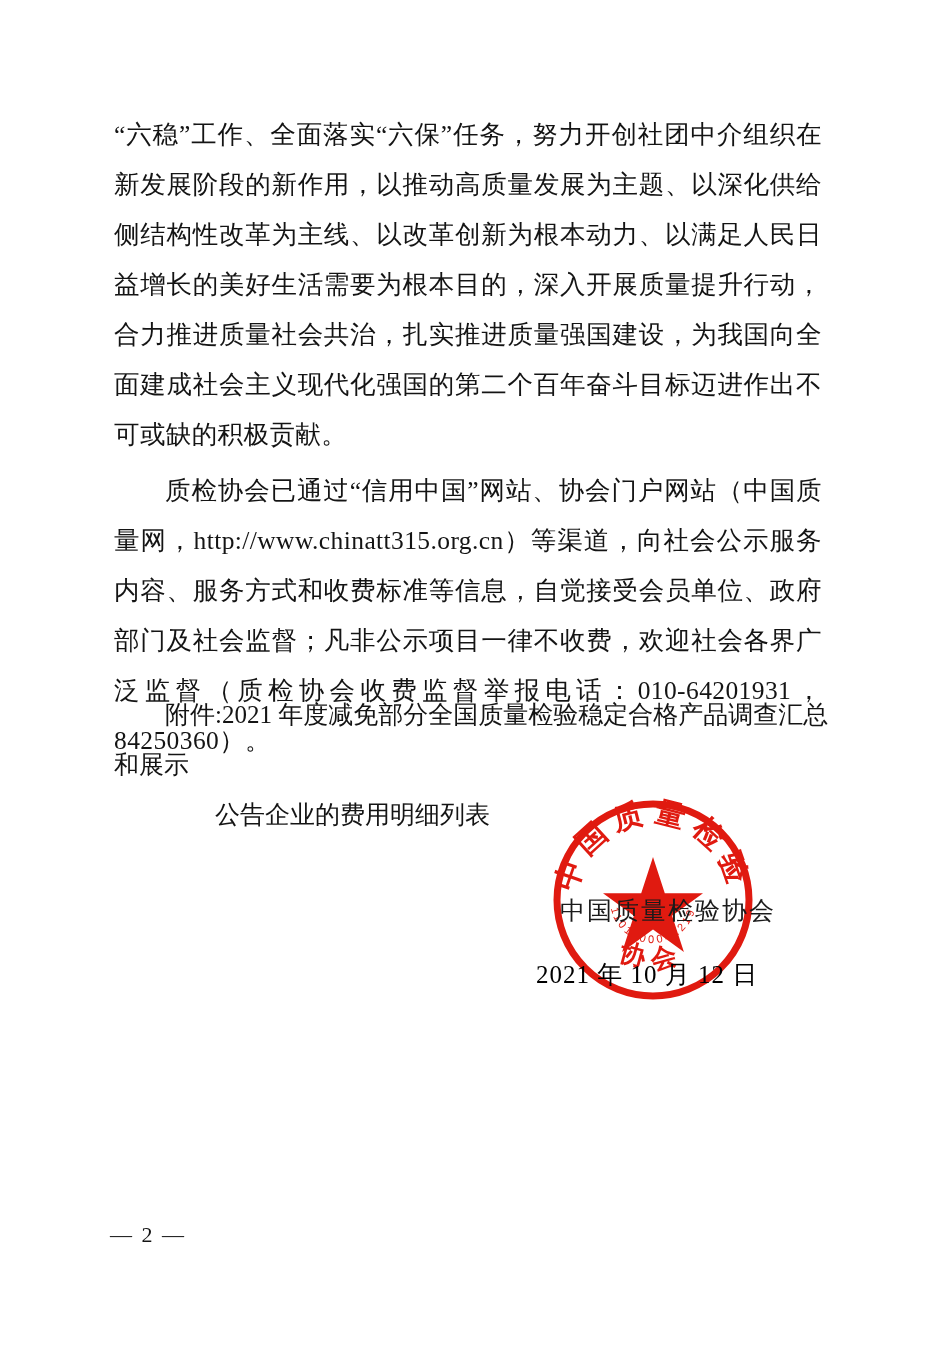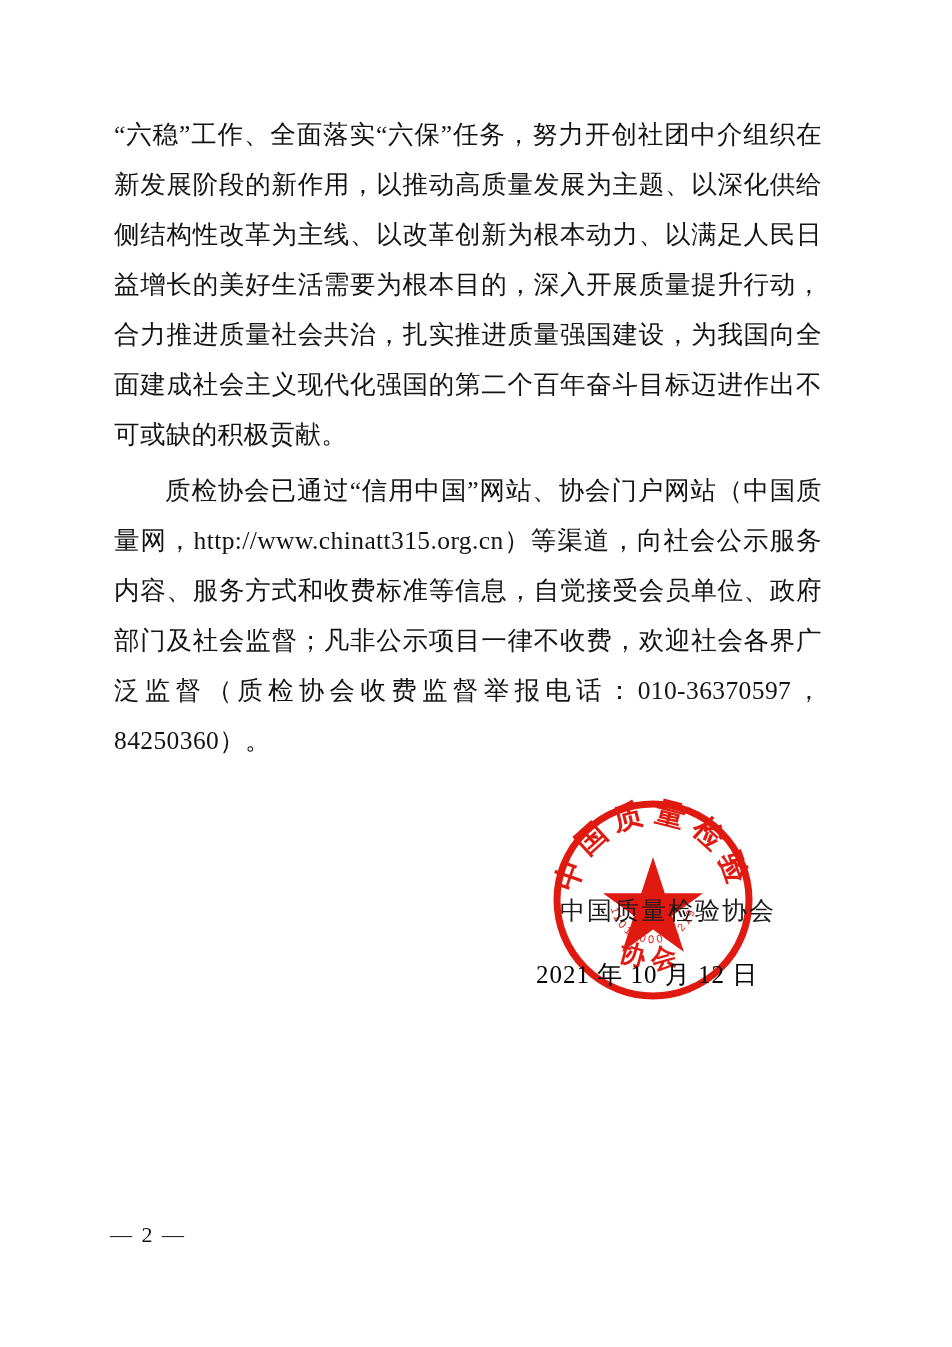--- a/index.html
+++ b/index.html
@@ -102,23 +102,27 @@
     letter-spacing: 2px;
   }
 </style>
 </head>
 <body>
 
 <div class="page">
 
   <div class="body-block">
     <p class="para">“六稳”工作、全面落实“六保”任务，努力开创社团中介组织在新发展阶段的新作用，以推动高质量发展为主题、以深化供给侧结构性改革为主线、以改革创新为根本动力、以满足人民日益增长的美好生活需要为根本目的，深入开展质量提升行动，合力推进质量社会共治，扎实推进质量强国建设，为我国向全面建成社会主义现代化强国的第二个百年奋斗目标迈进作出不可或缺的积极贡献。</p>
-    <p class="para indent">质检协会已通过“信用中国”网站、协会门户网站（中国质量网，http://www.chinatt315.org.cn）等渠道，向社会公示服务内容、服务方式和收费标准等信息，自觉接受会员单位、政府部门及社会监督；凡非公示项目一律不收费，欢迎社会各界广泛监督（质检协会收费监督举报电话：010-36370597，84250360）。</p>
+    <p class="para indent">质检协会已通过“信用中国”网站、协会门户网站（中国质量网，http://www.chinatt315.org.cn）等渠道，向社会公示服务内容、服务方式和收费标准等信息，自觉接受会员单位、政府部门及社会监督；凡非公示项目一律不收费，欢迎社会各界广泛监督（质检协会收费监督举报电话：010-64201931，84250360）。</p>
   </div>
 
+  <div class="attach-block">
+    <div class="attach-line first">附件:2021 年度减免部分全国质量检验稳定合格产品调查汇总和展示</div>
+    <div class="attach-line second">公告企业的费用明细列表</div>
+  </div>
 
   <div class="stamp-wrap">
     <svg class="stamp" viewBox="0 0 210 210" xmlns="http://www.w3.org/2000/svg">
       <defs>
         <path id="arcTop" d="M 28,105 A 77,77 0 0 1 182,105" fill="none"></path>
         <path id="arcBottom" d="M 38,105 A 67,67 0 0 0 172,105" fill="none"></path>
         <path id="arcCode" d="M 62,105 A 43,43 0 0 0 148,105" fill="none"></path>
       </defs>
       <circle cx="105" cy="105" r="96" fill="none" stroke="#e01a10" stroke-width="7"></circle>
       <text font-family="'Liberation Serif', serif" font-size="30" font-weight="bold" fill="#e01a10" letter-spacing="8">

